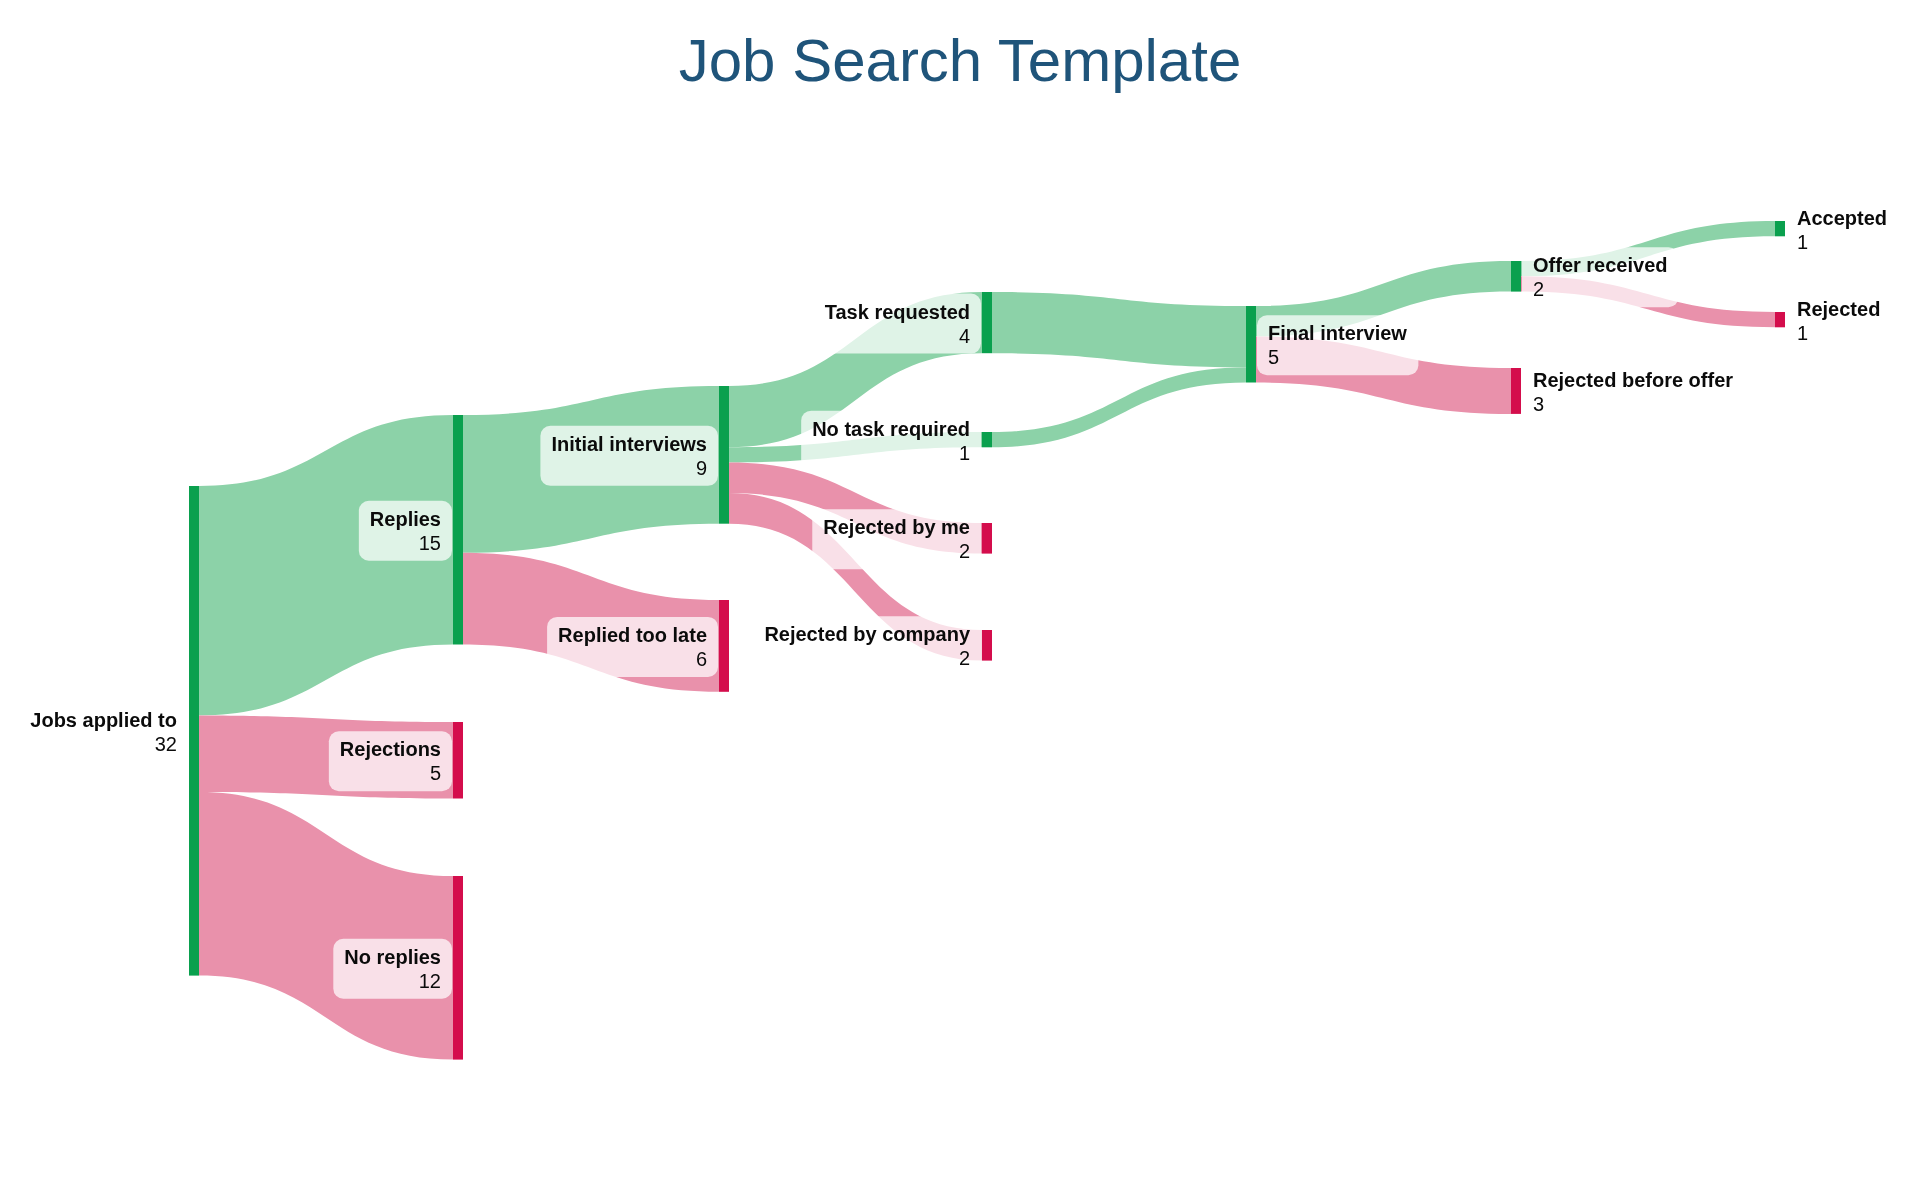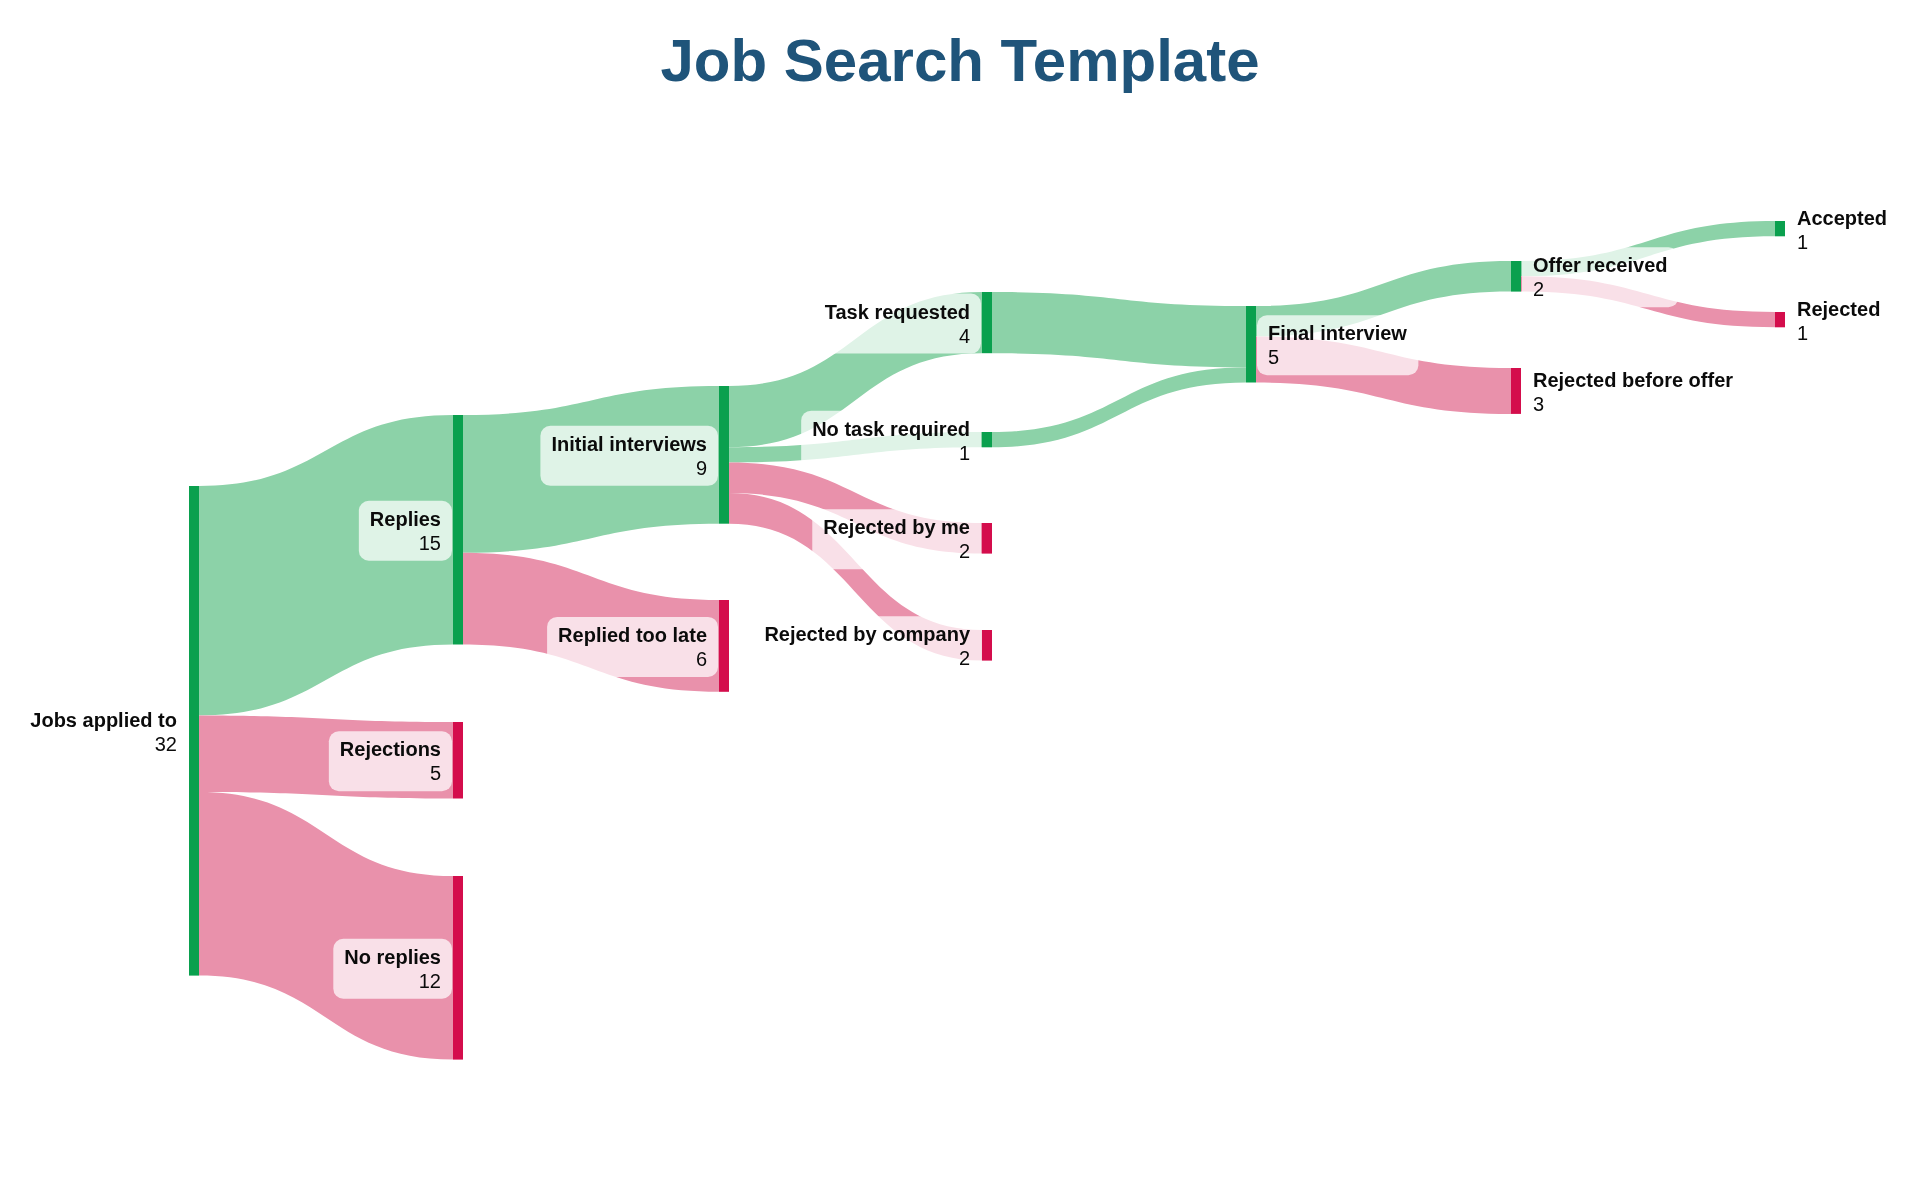--- a/index.html
+++ b/index.html
@@ -1,19 +1,19 @@
 <!DOCTYPE html>
 <html><head>
 <meta charset="utf-8">
 <style>
   html,body{margin:0;padding:0;background:#ffffff;}
   body{width:1920px;height:1200px;position:relative;overflow:hidden;
        font-family:"Liberation Sans",sans-serif;}
   .chart-title{position:absolute;top:26px;left:0;right:0;margin:0;
-       text-align:center;font-size:60px;font-weight:700;color:#1F547A;}
+       text-align:center;font-size:60px;font-weight:400;color:#1F547A;}
   svg{position:absolute;left:0;top:0;}
   .nlabel{font-weight:700;font-size:20px;fill:#0b0b0b;}
   .nvalue{font-weight:400;font-size:20px;fill:#0b0b0b;}
 </style>
 </head>
 <body>
 
 <h1 class="chart-title">Job Search Template</h1>
 
 <svg width="1920" height="1200" viewBox="0 0 1920 1200">

